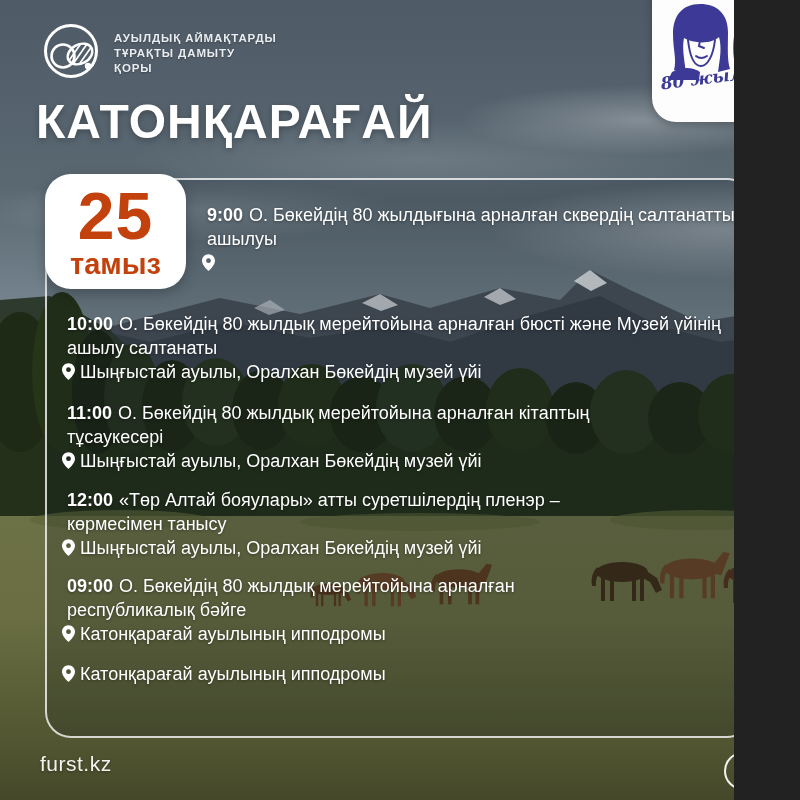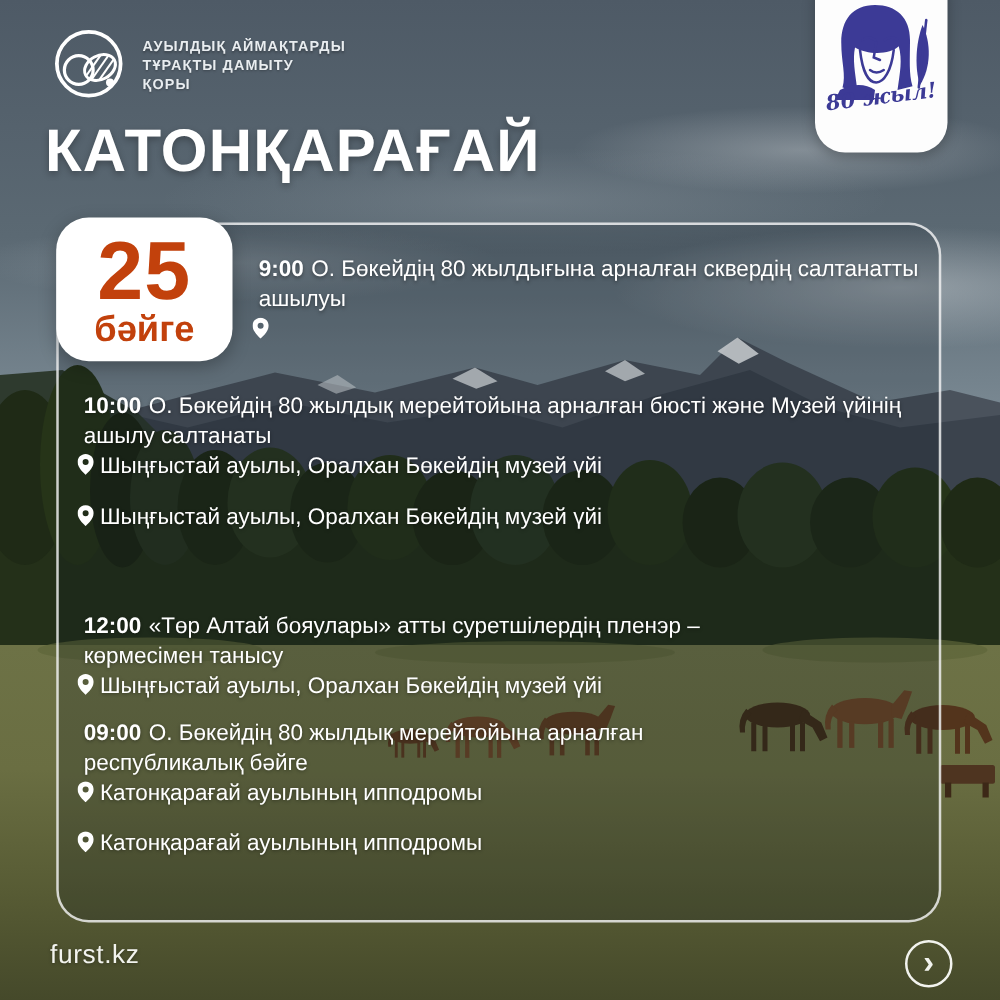--- a/index.html
+++ b/index.html
@@ -1,17 +1,17 @@
 <!DOCTYPE html>
 <html><head>
 <meta charset="utf-8">
 <style>
   html,body{margin:0;padding:0;background:#222;}
   .stage{
-    position:relative;width:800px;height:800px;overflow:hidden;
+    position:relative;width:734px;height:800px;overflow:hidden;
     font-family:"Liberation Sans","DejaVu Sans",sans-serif;color:#fff;
     background:linear-gradient(180deg,#4e5a66 0%,#5b6973 30%,#75848f 52%,#8d9aa3 64%,#6d7345 70%,#62673c 84%,#474b2b 100%);
   }
   
   .sky{
     position:absolute;left:0;top:0;width:800px;height:420px;
     background:
       radial-gradient(ellipse 260px 50px at 640px 120px, rgba(235,238,240,.30), rgba(235,238,240,0) 70%),
       radial-gradient(ellipse 330px 70px at 720px 230px, rgba(228,232,235,.38), rgba(228,232,235,0) 70%),
       radial-gradient(ellipse 300px 45px at 190px 210px, rgba(220,226,230,.22), rgba(220,226,230,0) 70%),
@@ -214,20 +214,23 @@
       </div>
       <div class="loc">
         <span class="pin"><svg width="13" height="17" viewBox="0 0 14 18">
               <path d="M7 0C3.1 0 0 3.1 0 7c0 5.2 7 11 7 11s7-5.8 7-11c0-3.9-3.1-7-7-7zm0 9.6A2.6 2.6 0 1 1 7 4.4a2.6 2.6 0 0 1 0 5.2z" fill="#fff"></path>
             </svg></span>
         <span>Шыңғыстай ауылы, Оралхан Бөкейдің музей үйі</span>
       </div>
     </div>
 
     <div class="item" style="left:20px;top:221px;">
+      <div style="max-width:612px;">
+        <span class="t">11:00</span><span>О. Бөкейдің 80 жылдық мерейтойына арналған кітаптың тұсаукесері</span>
+      </div>
       <div class="loc">
         <span class="pin"><svg width="13" height="17" viewBox="0 0 14 18">
               <path d="M7 0C3.1 0 0 3.1 0 7c0 5.2 7 11 7 11s7-5.8 7-11c0-3.9-3.1-7-7-7zm0 9.6A2.6 2.6 0 1 1 7 4.4a2.6 2.6 0 0 1 0 5.2z" fill="#fff"></path>
             </svg></span>
         <span>Шыңғыстай ауылы, Оралхан Бөкейдің музей үйі</span>
       </div>
     </div>
 
     <div class="item" style="left:20px;top:308px;">
       <div style="max-width:510px;">
@@ -259,21 +262,21 @@
               <path d="M7 0C3.1 0 0 3.1 0 7c0 5.2 7 11 7 11s7-5.8 7-11c0-3.9-3.1-7-7-7zm0 9.6A2.6 2.6 0 1 1 7 4.4a2.6 2.6 0 0 1 0 5.2z" fill="#fff"></path>
             </svg></span>
         <span>Катонқарағай ауылының ипподромы</span>
       </div>
     </div>
 
   </div>
 
   <div class="datebox">
     <div class="day">25</div>
-    <div class="month">бәйге</div>
+    <div class="month">тамыз</div>
   </div>
 
   <div class="website">furst.kz</div>
   <div class="nextbtn">
     <span>›</span>
   </div>
 
 </div>
 
 </body></html>

